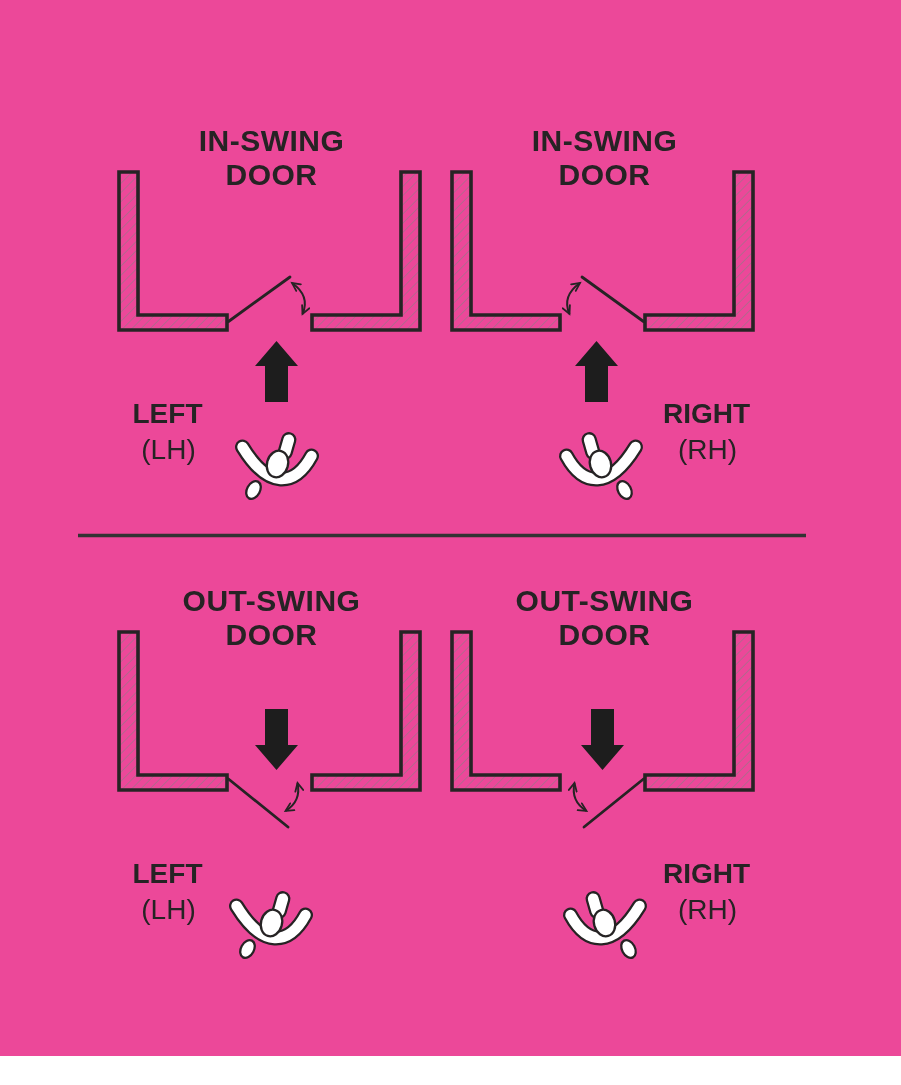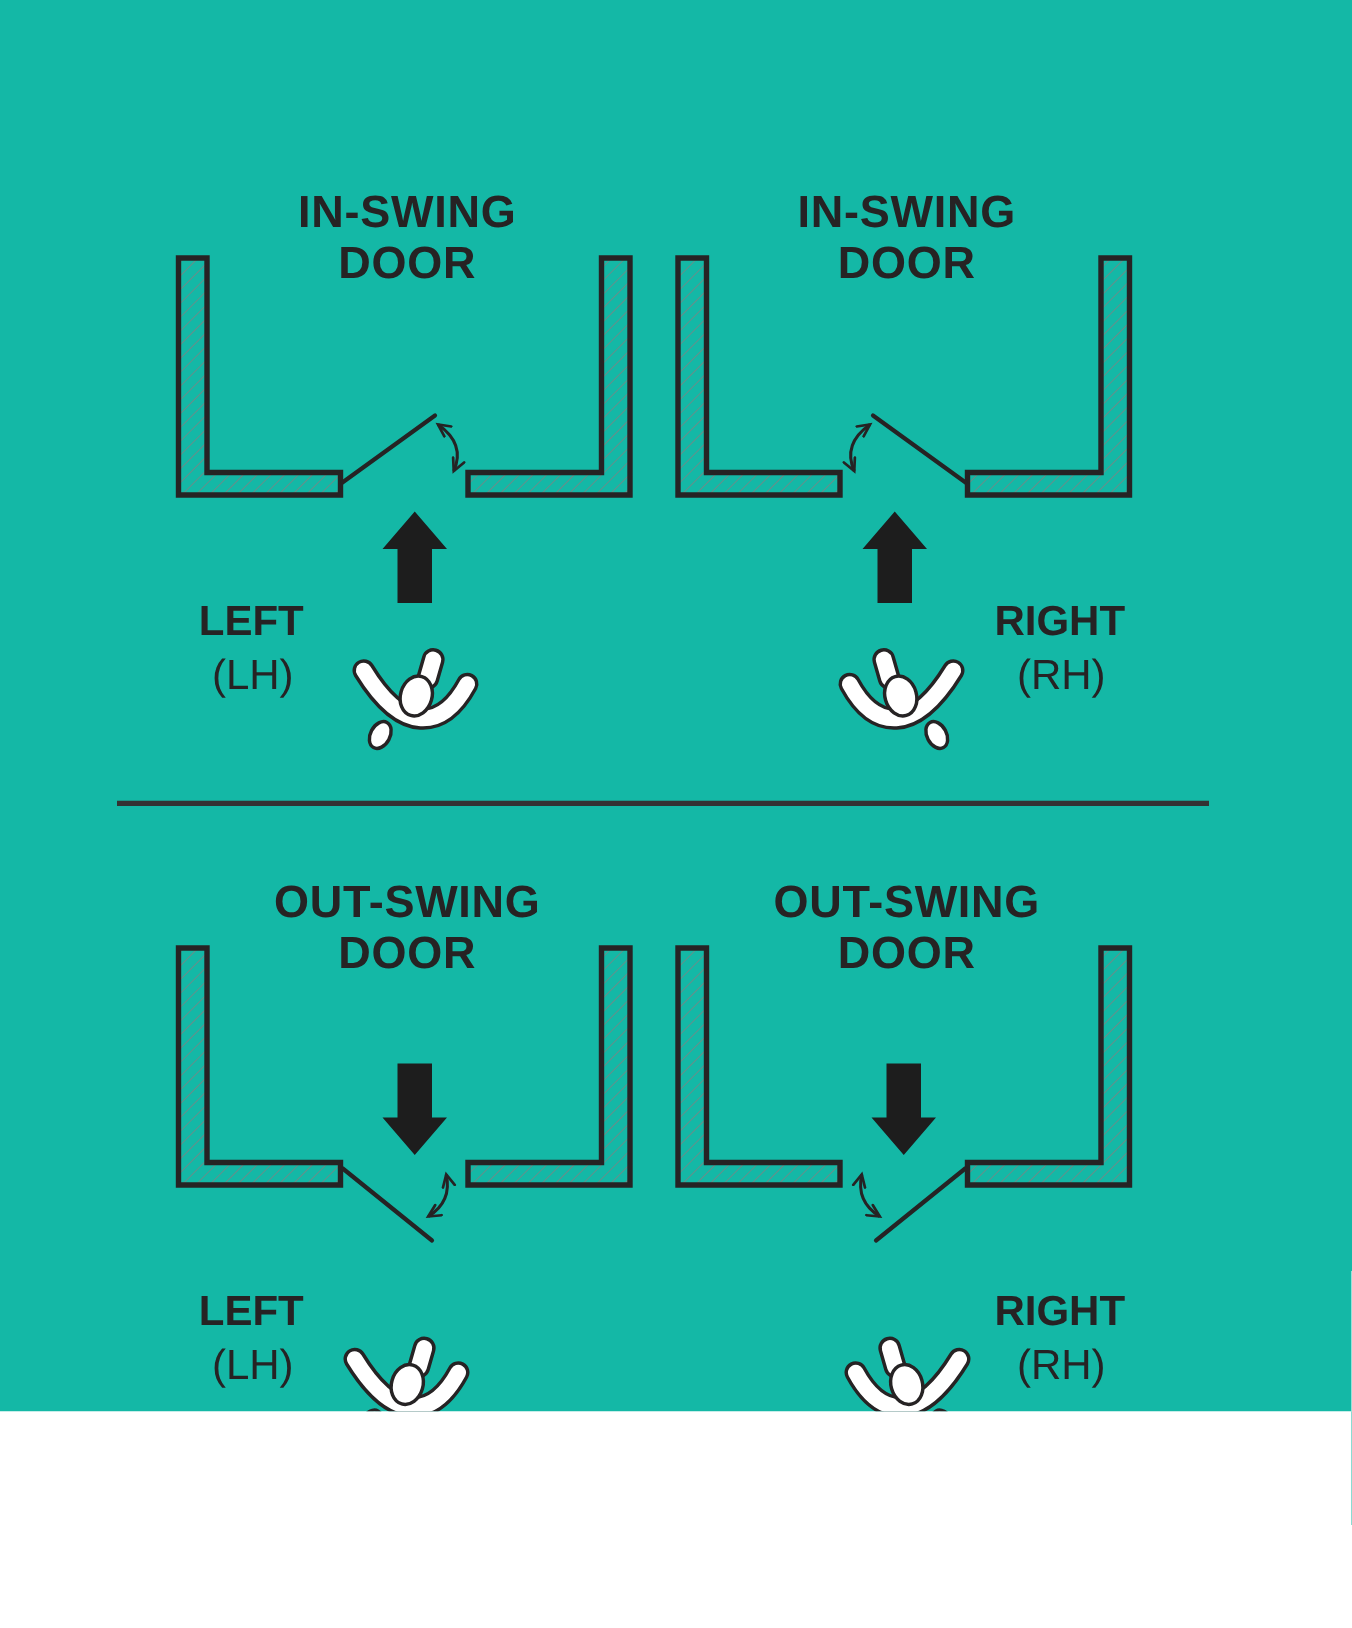--- a/index.html
+++ b/index.html
@@ -1,16 +1,16 @@
 <!DOCTYPE html>
 <html><head>
 <meta charset="utf-8">
 <style>
   html,body{margin:0;padding:0;background:#ffffff;}
-  .canvas{position:relative;width:901px;height:941px;background:#14b8a6;overflow:hidden;}
+  .canvas{position:relative;width:901px;height:1056px;background:#ec4899;overflow:hidden;}
   svg{display:block;}
   .wall{fill:url(#hatch);stroke:#262324;stroke-width:3.6;stroke-linejoin:miter;}
   .leaf{stroke:#262324;stroke-width:2.8;fill:none;stroke-linecap:round;}
   .arc{stroke:#262324;stroke-width:2;fill:none;}
   .arrow{fill:#1d1d1d;}
   .outline{fill:#ffffff;stroke:#262324;stroke-width:2.3;}
   .bandB{stroke:#262324;stroke-width:15;fill:none;stroke-linecap:round;}
   .bandW{stroke:#ffffff;stroke-width:10.4;fill:none;stroke-linecap:round;}
   .divider{stroke:#333333;stroke-width:3.5;}
   .t-title{font:700 30px "Liberation Sans", sans-serif;fill:#262324;letter-spacing:.5px;}

